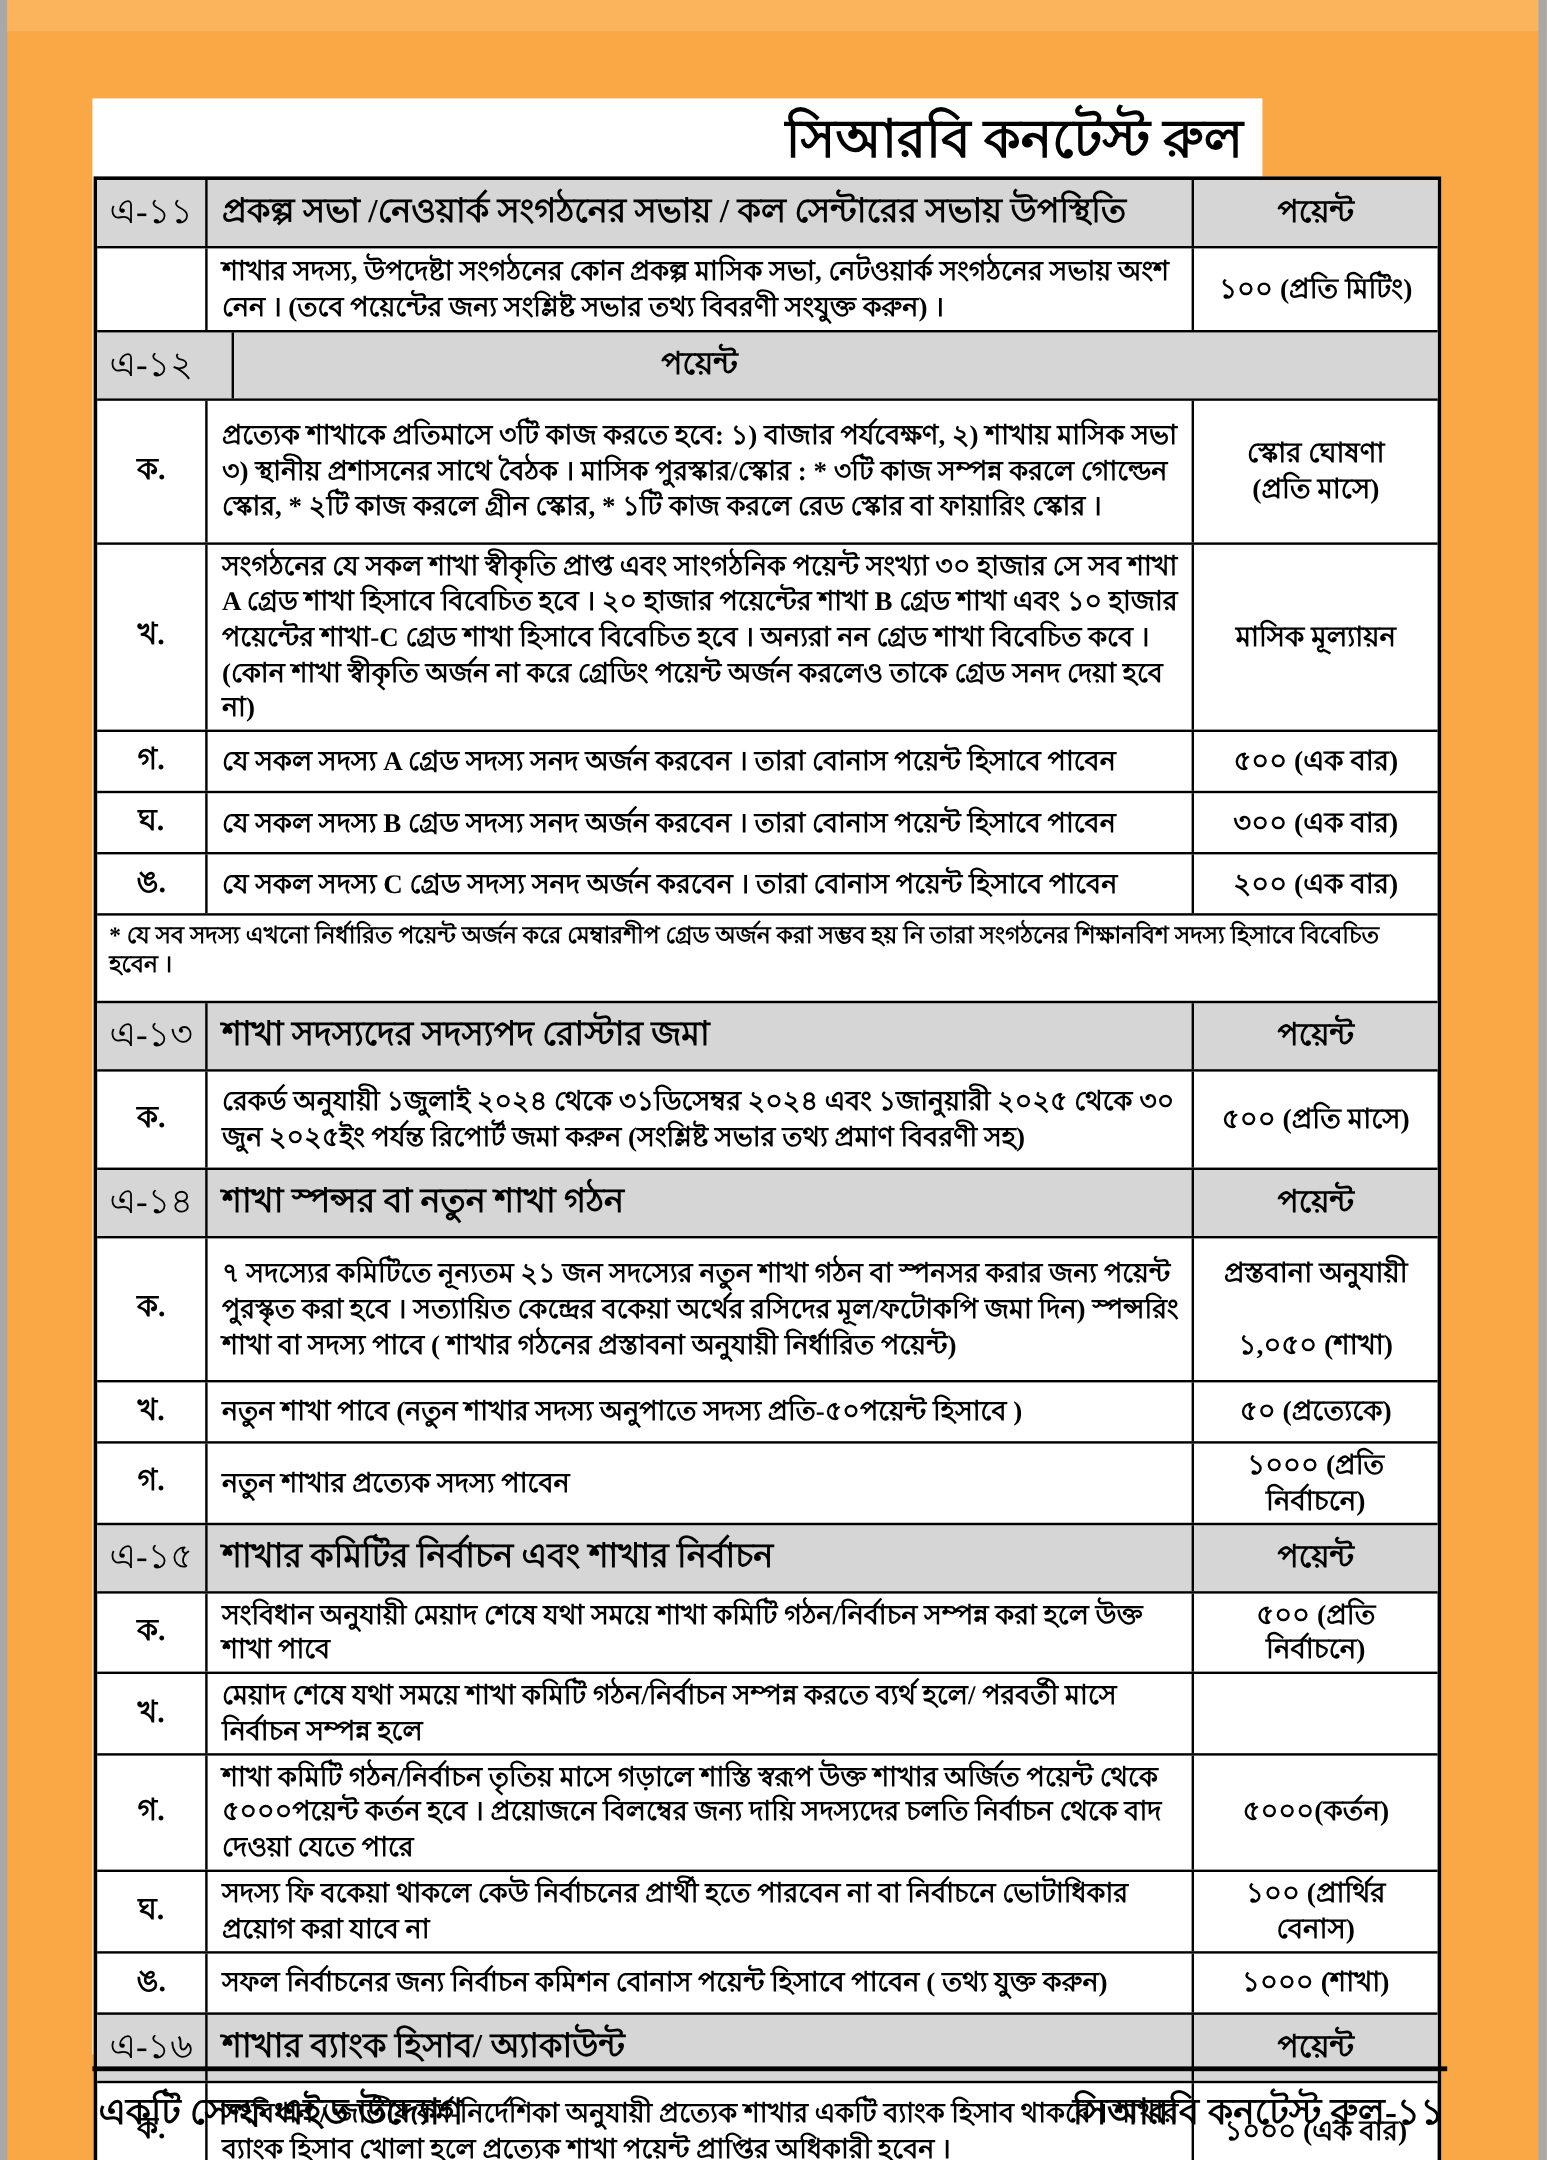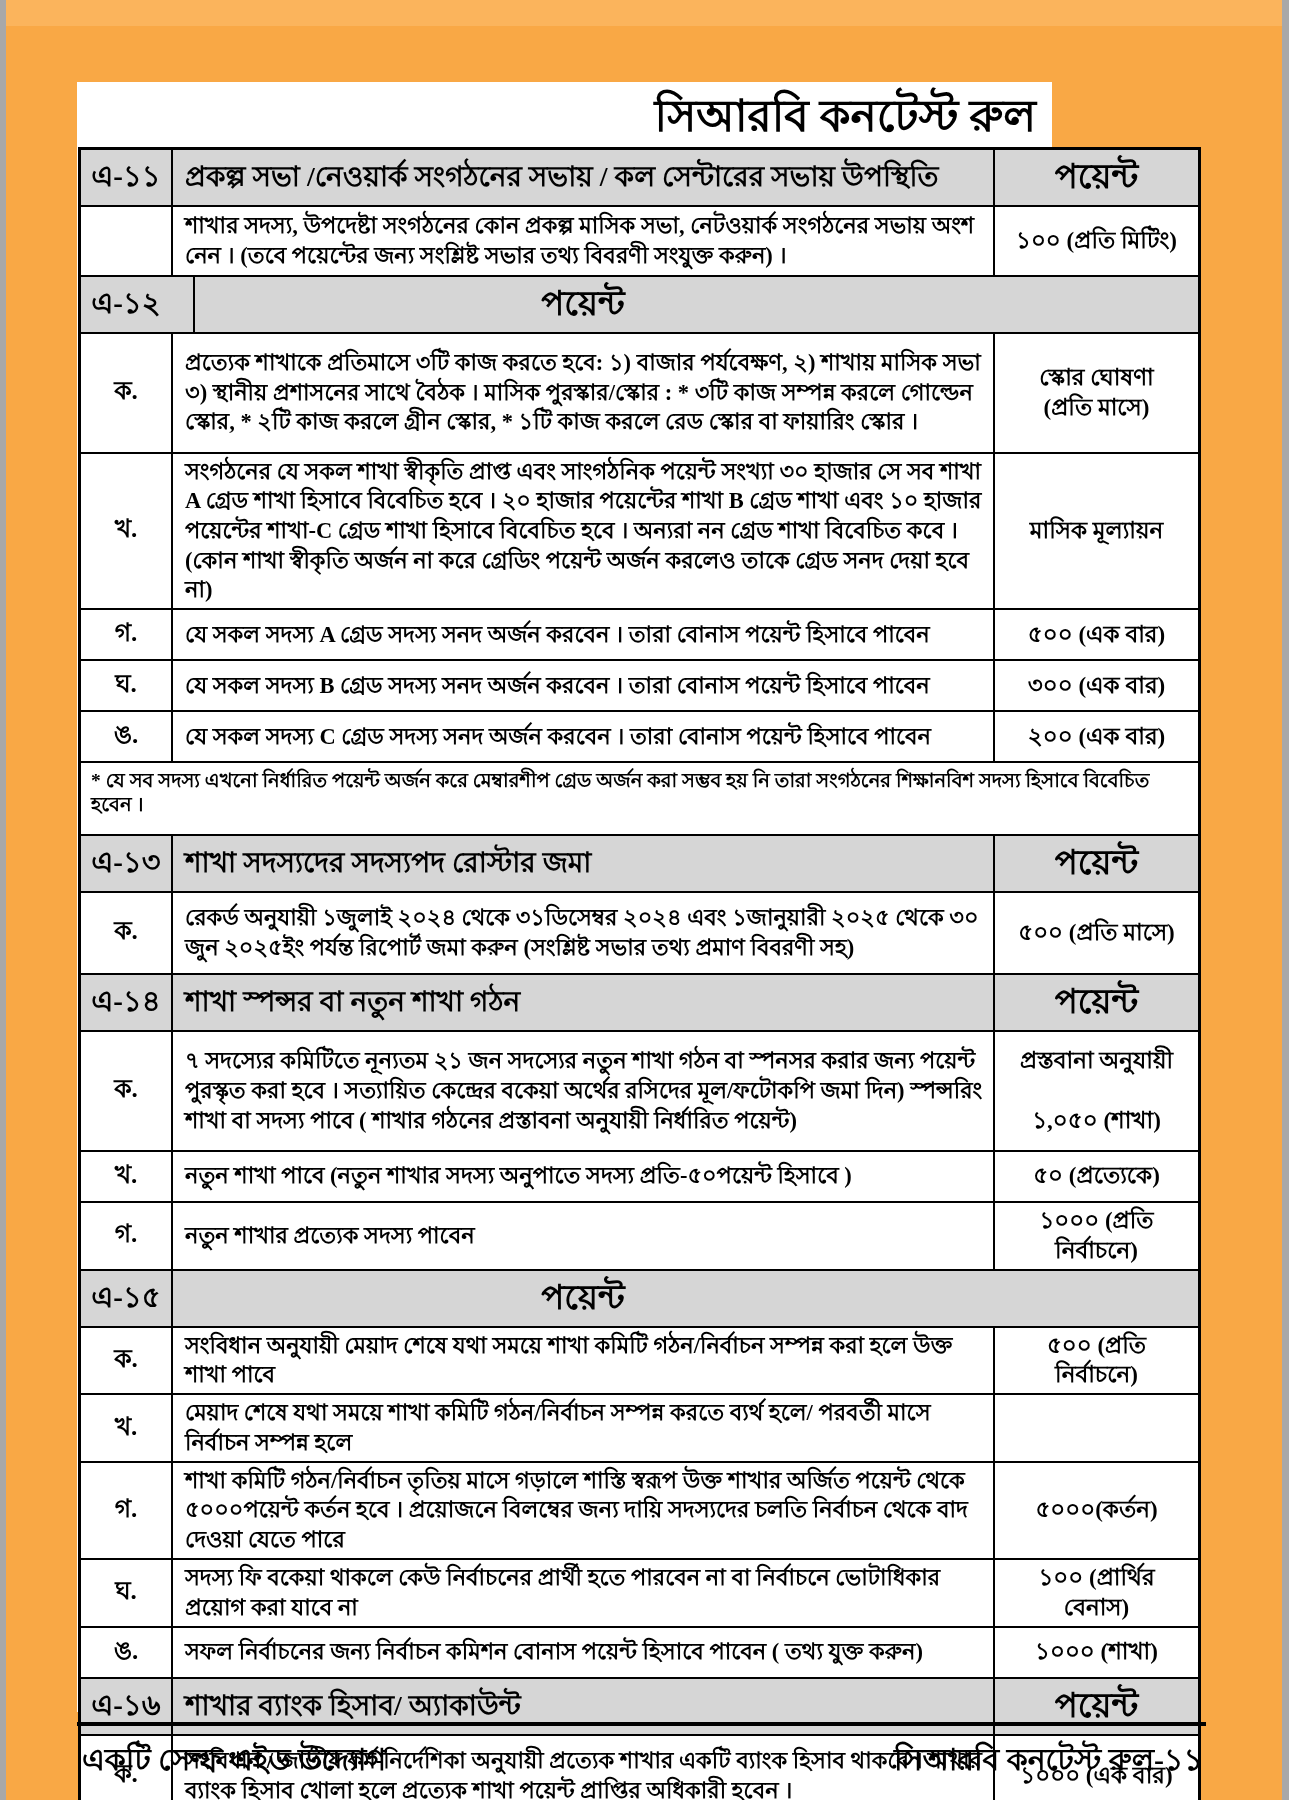--- a/index.html
+++ b/index.html
@@ -37,29 +37,29 @@
     display:grid;grid-template-columns:90px 1fr 205px;
     border-top:2px solid var(--ink);
   }
   .trow:first-child{border-top:none;}
   .trow.thead{background:var(--headrow);}
   .cell{
     padding:3px 8px;display:flex;align-items:center;
     border-left:2px solid var(--ink);box-sizing:border-box;min-width:0;
   }
   .cell:first-child{border-left:none;}
-  .cell.code{justify-content:center;font-size:29px;font-weight:bold;}
+  .cell.code{justify-content:center;font-size:29px;font-weight:normal;}
   .cell.label{justify-content:center;font-size:25px;font-weight:bold;}
   .cell.desc{font-size:22.5px;font-weight:bold;line-height:1.32;padding-left:12px;padding-right:10px;}
   .thead .cell.desc{font-size:28px;line-height:1.2;text-align:center;}
   .cell.pts{
     justify-content:center;text-align:center;font-size:23px;font-weight:bold;
     white-space:pre-line;line-height:1.3;
   }
-  .thead .cell.pts{font-size:34px;}
+  .thead .cell.pts{font-size:26px;}
   .trow.footnote-row{display:block;}
   .footnote-cell{
     padding:6px 6px 16px 10px;font-size:19.5px;font-weight:bold;line-height:1.25;
   }
   .sep-line{position:absolute;left:77px;top:1722px;width:1129px;height:4px;background:var(--ink);}
   .footer-left{
     position:absolute;left:82px;top:1736px;font-size:30px;font-weight:bold;
   }
   .footer-right{
     position:absolute;right:86px;top:1736px;font-size:30px;font-weight:bold;
@@ -145,20 +145,21 @@
         <div class="cell desc">নতুন শাখা পাবে (নতুন শাখার সদস্য অনুপাতে সদস্য প্রতি-৫০পয়েন্ট হিসাবে )</div>
         <div class="cell pts">৫০ (প্রত্যেকে)</div>
       </div>
       <div class="trow" style="min-height: 40px;">
         <div class="cell label">গ.</div>
         <div class="cell desc">নতুন শাখার প্রত্যেক সদস্য পাবেন</div>
         <div class="cell pts">১০০০ (প্রতি নির্বাচনে)</div>
       </div>
       <div class="trow thead" style="min-height: 52px;">
         <div class="cell code">এ-১৫</div>
+        <div class="cell desc">শাখার কমিটির নির্বাচন এবং শাখার নির্বাচন</div>
         <div class="cell pts">পয়েন্ট</div>
       </div>
       <div class="trow" style="min-height: 40px;">
         <div class="cell label">ক.</div>
         <div class="cell desc">সংবিধান অনুযায়ী মেয়াদ শেষে যথা সময়ে শাখা কমিটি গঠন/নির্বাচন সম্পন্ন করা হলে উক্ত শাখা পাবে</div>
         <div class="cell pts">৫০০ (প্রতি নির্বাচনে)</div>
       </div>
       <div class="trow" style="min-height: 48px;">
         <div class="cell label">খ.</div>
         <div class="cell desc">মেয়াদ শেষে যথা সময়ে শাখা কমিটি গঠন/নির্বাচন সম্পন্ন করতে ব্যর্থ হলে/ পরবর্তী মাসে নির্বাচন সম্পন্ন হলে</div>

